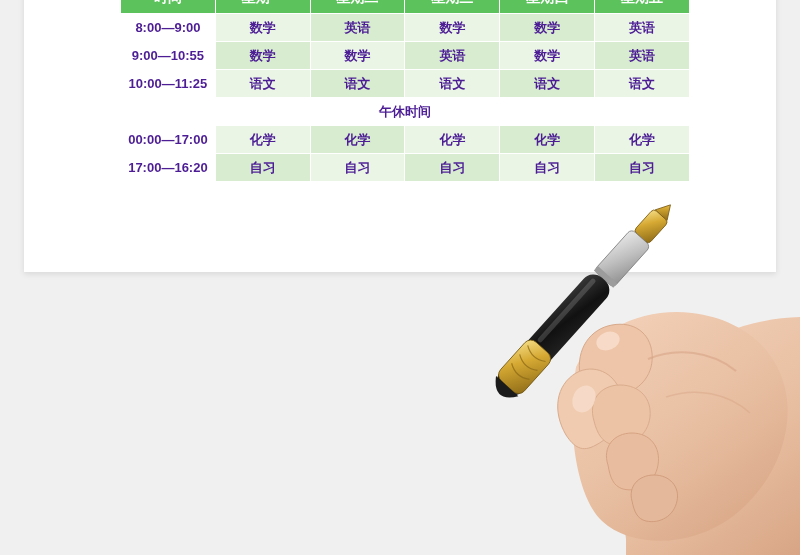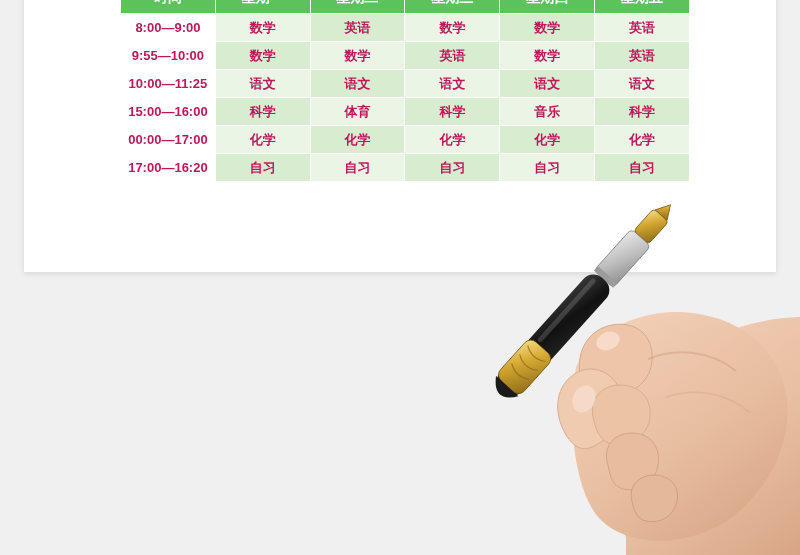--- a/index.html
+++ b/index.html
@@ -49,21 +49,21 @@
   table.schedule {
     border-collapse: collapse;
     width: 570px;
     table-layout: fixed;
   }
   table.schedule th,
   table.schedule td {
     border: 1px solid #ffffff;
     text-align: center;
     font-size: 13px;
-    color: #be185d;
+    color: #4c1d95;
     height: 27px;
     padding: 0;
     font-weight: bold;
   }
   table.schedule thead th {
     background: #5cc35c;
     color: #ffffff;
     font-size: 14px;
     height: 30px;
     border: 1px solid #ffffff;
@@ -124,48 +124,43 @@
         <tr>
           <td class="time-cell">8:00—9:00</td>
           <td class="sub-a">数学</td>
           <td class="sub-b">英语</td>
           <td class="sub-a">数学</td>
           <td class="sub-b">数学</td>
           <td class="sub-a">英语</td>
         </tr>
 
         <tr>
-          <td class="time-cell">9:55—10:00</td>
+          <td class="time-cell">9:00—10:55</td>
           <td class="sub-b">数学</td>
           <td class="sub-a">数学</td>
           <td class="sub-b">英语</td>
           <td class="sub-a">数学</td>
           <td class="sub-b">英语</td>
         </tr>
 
         <tr>
           <td class="time-cell">10:00—11:25</td>
           <td class="sub-a">语文</td>
           <td class="sub-b">语文</td>
           <td class="sub-a">语文</td>
           <td class="sub-b">语文</td>
           <td class="sub-a">语文</td>
         </tr>
 
 
-
-
-        <tr>
-          <td class="time-cell">15:00—16:00</td>
-          <td class="sub-b">科学</td>
-          <td class="sub-a">体育</td>
-          <td class="sub-b">科学</td>
-          <td class="sub-a">音乐</td>
-          <td class="sub-b">科学</td>
-        </tr>
+        <tr>
+          <td class="break-cell" colspan="6">午休时间</td>
+        </tr>
+
+
 
         <tr>
           <td class="time-cell">00:00—17:00</td>
           <td class="sub-a">化学</td>
           <td class="sub-b">化学</td>
           <td class="sub-a">化学</td>
           <td class="sub-b">化学</td>
           <td class="sub-a">化学</td>
         </tr>
 

